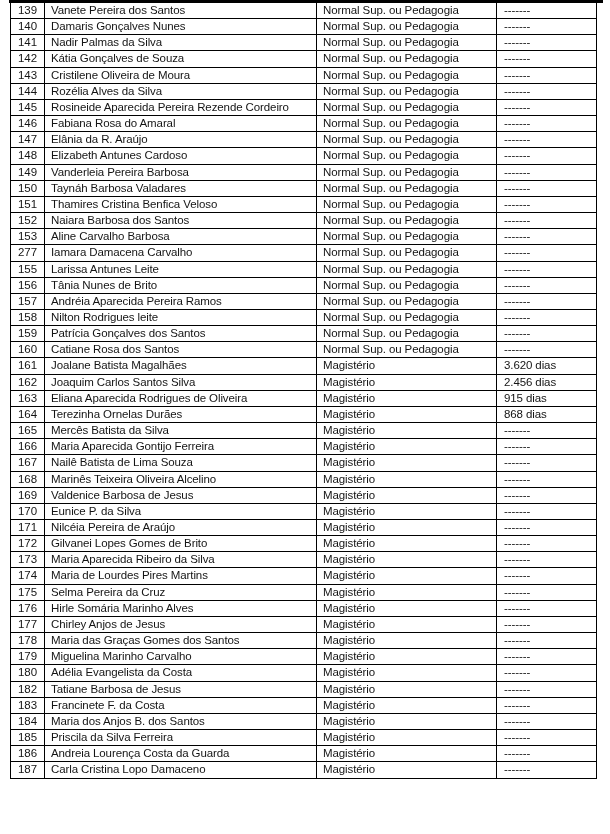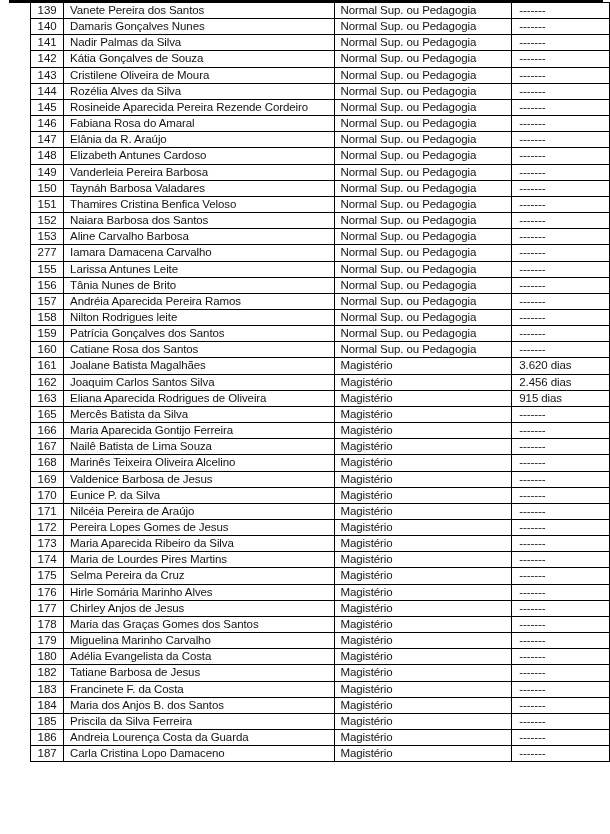--- a/index.html
+++ b/index.html
@@ -24,21 +24,20 @@
     width: 594px;
     height: 3px;
     background: #000000;
   }
   table.roster {
     position: absolute;
     left: 10px;
     top: 2px;
     border-collapse: collapse;
     table-layout: fixed;
-    margin-left: 20px;
   }
   table.roster td {
     border: 1px solid #000000;
     height: 15.16px;
     line-height: 15.16px;
     font-size: 11.5px;
     color: #141414;
     white-space: nowrap;
     overflow: hidden;
     padding: 0 2px 0 6px;
@@ -204,20 +203,26 @@
           <td class="c2">Magistério</td>
           <td class="c3">2.456 dias</td>
         </tr>
         <tr>
           <td class="c0">163</td>
           <td class="c1">Eliana Aparecida Rodrigues de Oliveira</td>
           <td class="c2">Magistério</td>
           <td class="c3">915 dias</td>
         </tr>
         <tr>
+          <td class="c0">164</td>
+          <td class="c1">Terezinha Ornelas Durães</td>
+          <td class="c2">Magistério</td>
+          <td class="c3">868 dias</td>
+        </tr>
+        <tr>
           <td class="c0">165</td>
           <td class="c1">Mercês Batista da Silva</td>
           <td class="c2">Magistério</td>
           <td class="c3">-------</td>
         </tr>
         <tr>
           <td class="c0">166</td>
           <td class="c1">Maria Aparecida Gontijo Ferreira</td>
           <td class="c2">Magistério</td>
           <td class="c3">-------</td>
@@ -247,21 +252,21 @@
           <td class="c3">-------</td>
         </tr>
         <tr>
           <td class="c0">171</td>
           <td class="c1">Nilcéia Pereira de Araújo</td>
           <td class="c2">Magistério</td>
           <td class="c3">-------</td>
         </tr>
         <tr>
           <td class="c0">172</td>
-          <td class="c1">Pereira Lopes Gomes de Jesus</td>
+          <td class="c1">Gilvanei Lopes Gomes de Brito</td>
           <td class="c2">Magistério</td>
           <td class="c3">-------</td>
         </tr>
         <tr>
           <td class="c0">173</td>
           <td class="c1">Maria Aparecida Ribeiro da Silva</td>
           <td class="c2">Magistério</td>
           <td class="c3">-------</td>
         </tr>
         <tr>

